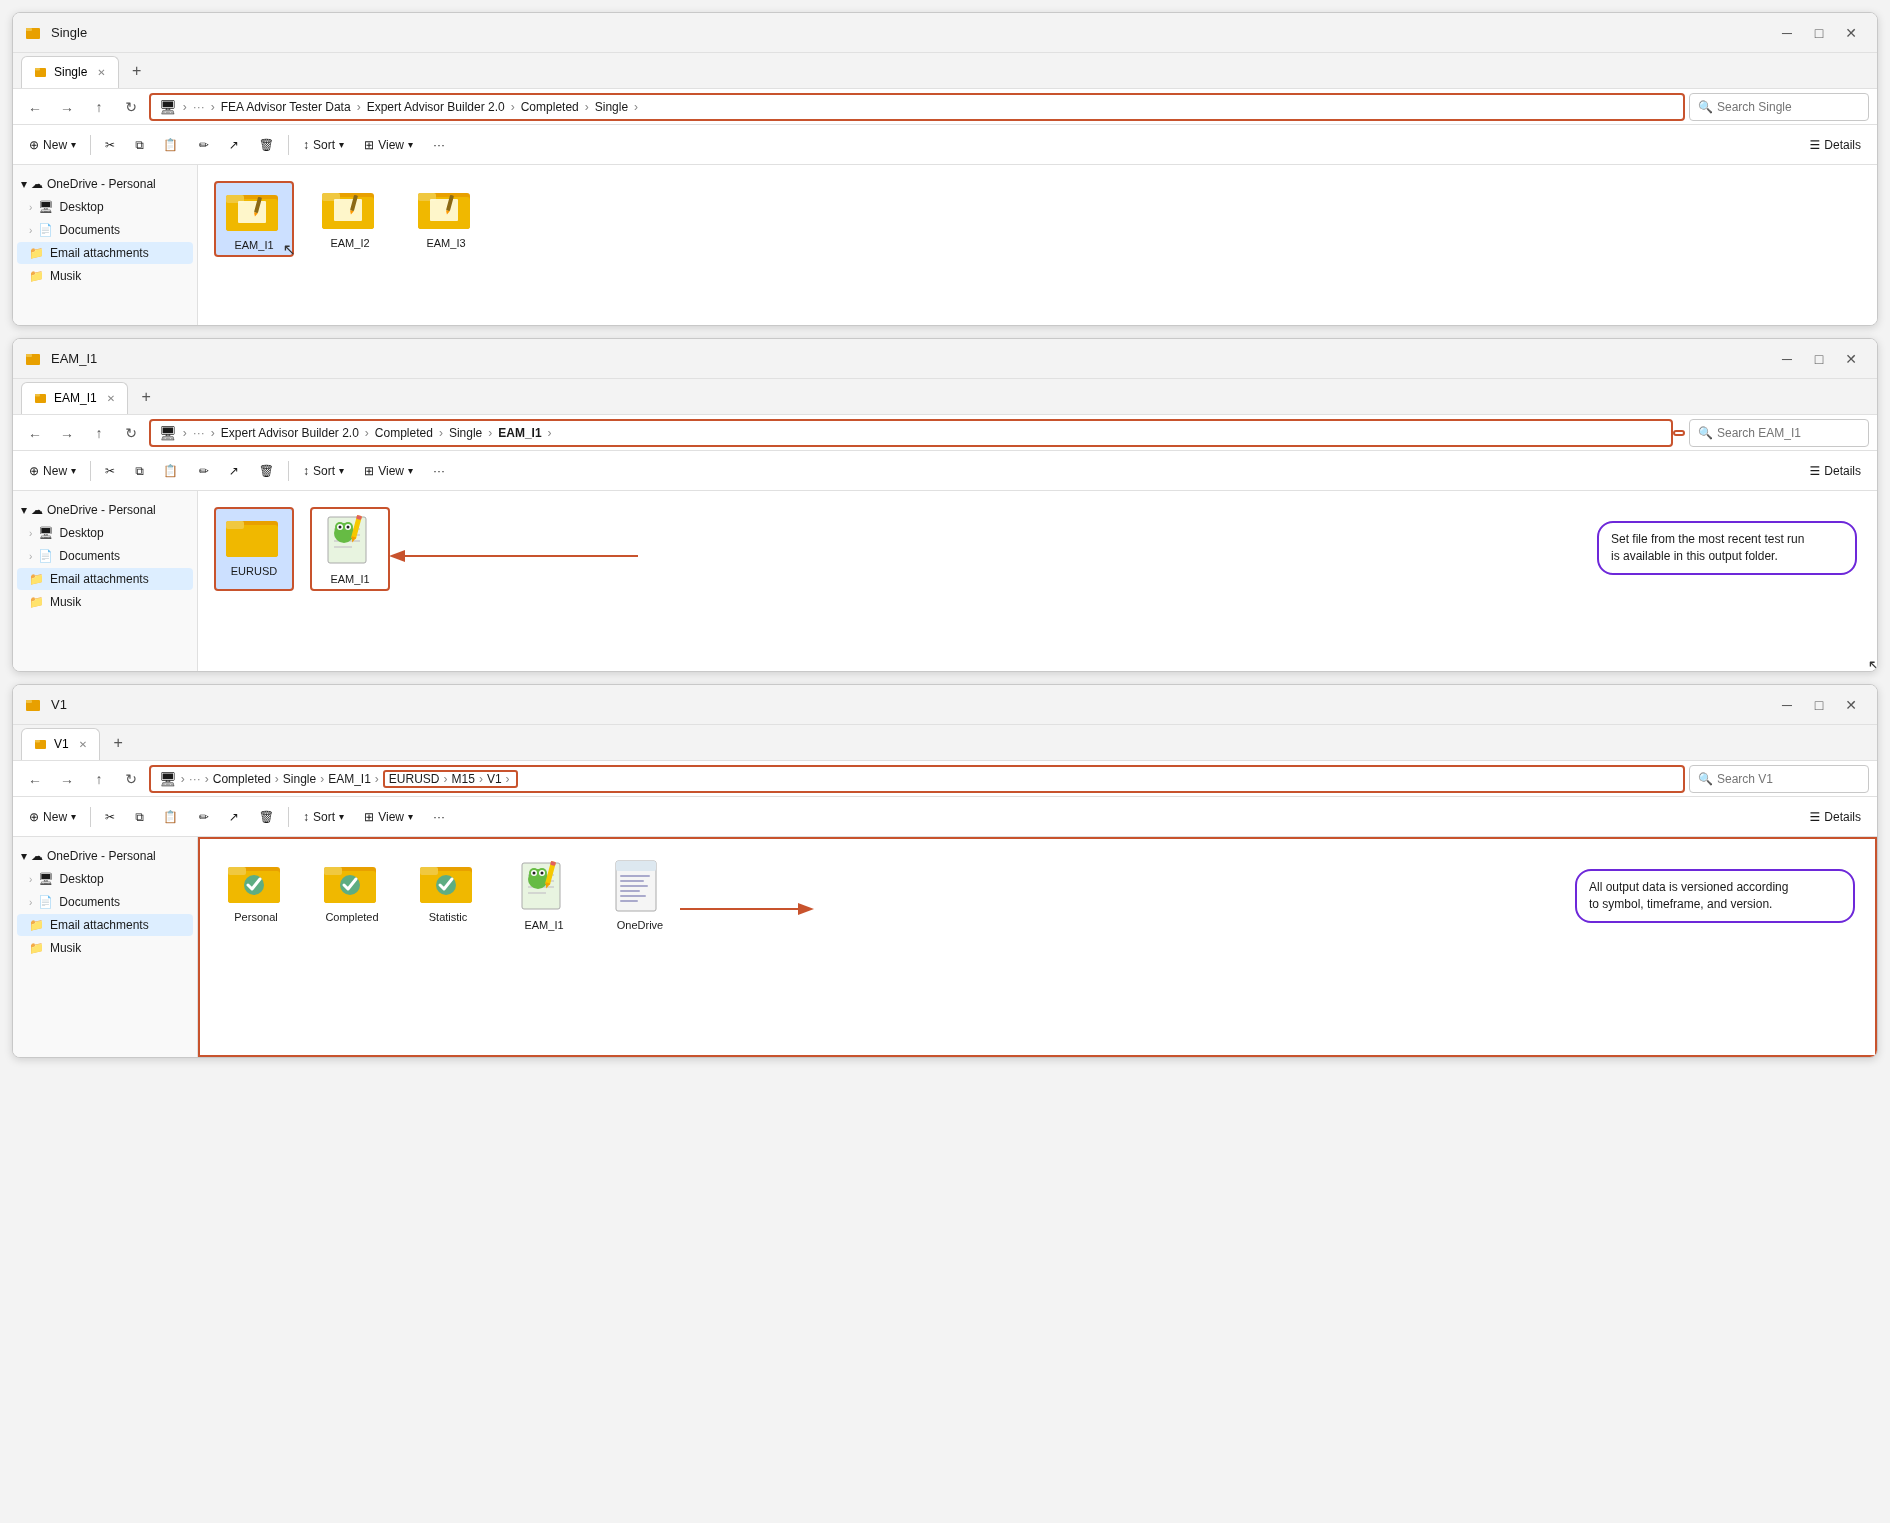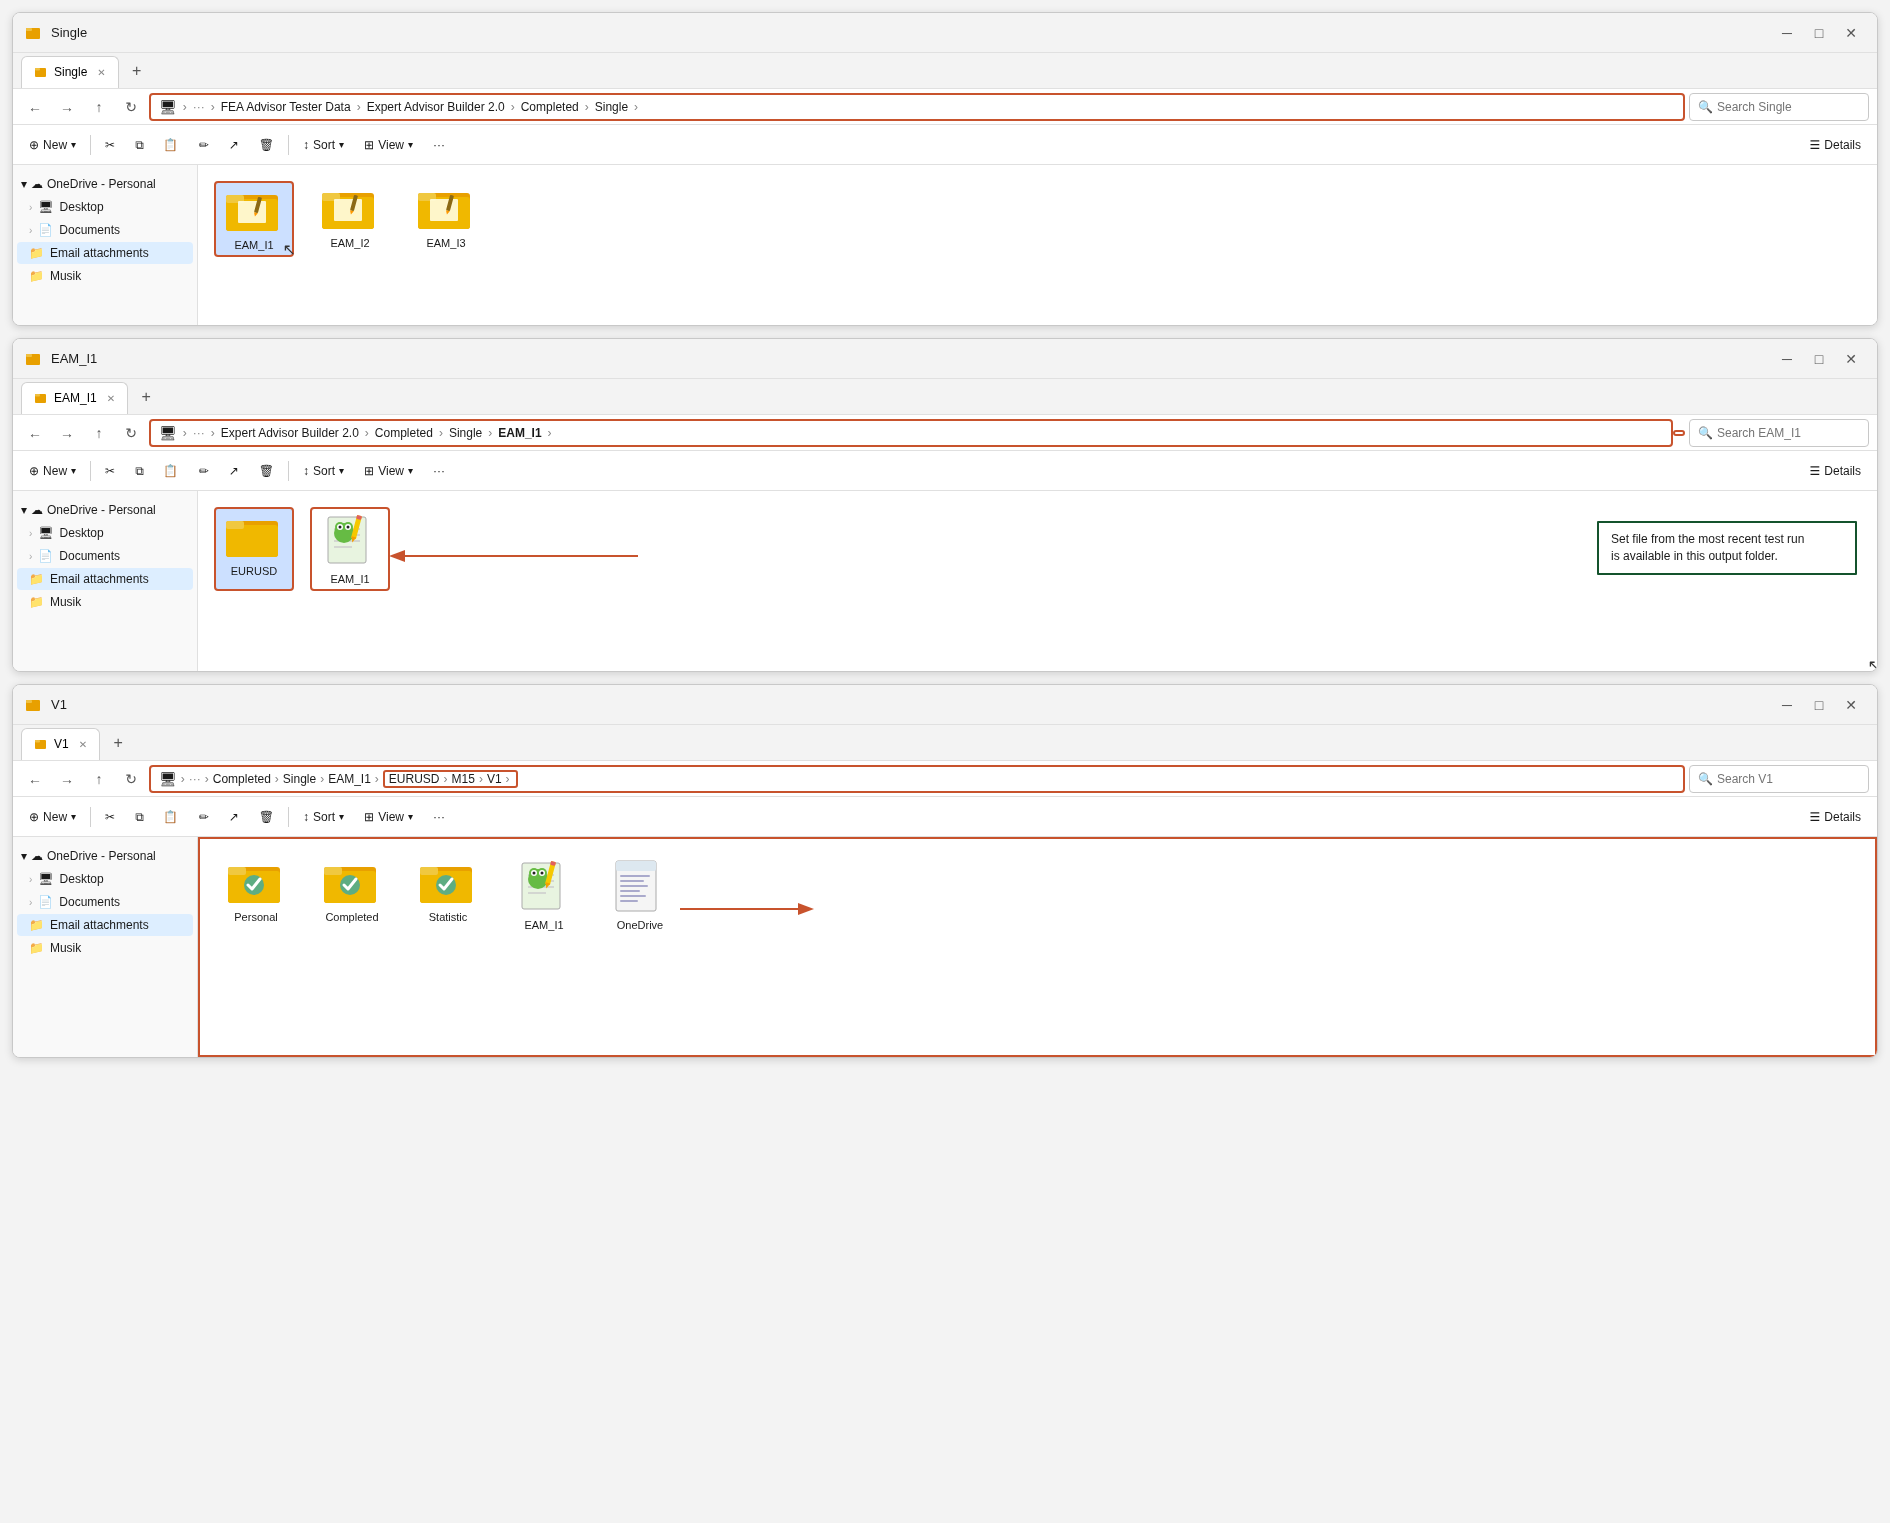--- a/index.html
+++ b/index.html
@@ -282,24 +282,24 @@
 
     .folder-label {
       font-size: 11px;
       text-align: center;
       color: #1a1a1a;
       word-break: break-word;
     }
 
     
     .annotation-box {
-      border: 2px solid #14532d;
+      border: 2px solid #6d28d9;
       background: #fff;
       padding: 8px 12px;
-      border-radius: 1px;
+      border-radius: 16px;
       font-size: 12px;
       color: #1a1a1a;
       position: absolute;
       line-height: 1.4;
     }
 
     
     .w1 { position: relative; }
     .w2 { position: relative; }
     .w3 { position: relative; }
@@ -860,20 +860,24 @@
             <rect x="8" y="21" width="24" height="2" rx="1" fill="#aac"></rect>
             <rect x="8" y="26" width="28" height="2" rx="1" fill="#aac"></rect>
             <rect x="8" y="31" width="20" height="2" rx="1" fill="#aac"></rect>
             <rect x="8" y="36" width="26" height="2" rx="1" fill="#aac"></rect>
             <rect x="8" y="41" width="18" height="2" rx="1" fill="#aac"></rect>
           </svg>
         </div>
         <span class="folder-label">OneDrive</span>
       </div>
 
+      <div class="annotation-box" style="right:20px;top:30px;width:280px;">
+        <span style="white-space:pre-line;">All output data is versioned according
+to symbol, timeframe, and version.</span>
+      </div>
 
       <svg style="position:absolute;top:0;left:0;width:100%;height:100%;pointer-events:none;">
         <defs>
           <marker id="arrowhead3" markerWidth="8" markerHeight="6" refX="6" refY="3" orient="auto">
             <polygon points="0 0, 8 3, 0 6" fill="#c8532d"></polygon>
           </marker>
         </defs>
 
         <line x1="480" y1="70" x2="610" y2="70" stroke="#c8532d" stroke-width="2" marker-end="url(#arrowhead3)"></line>
       </svg>

